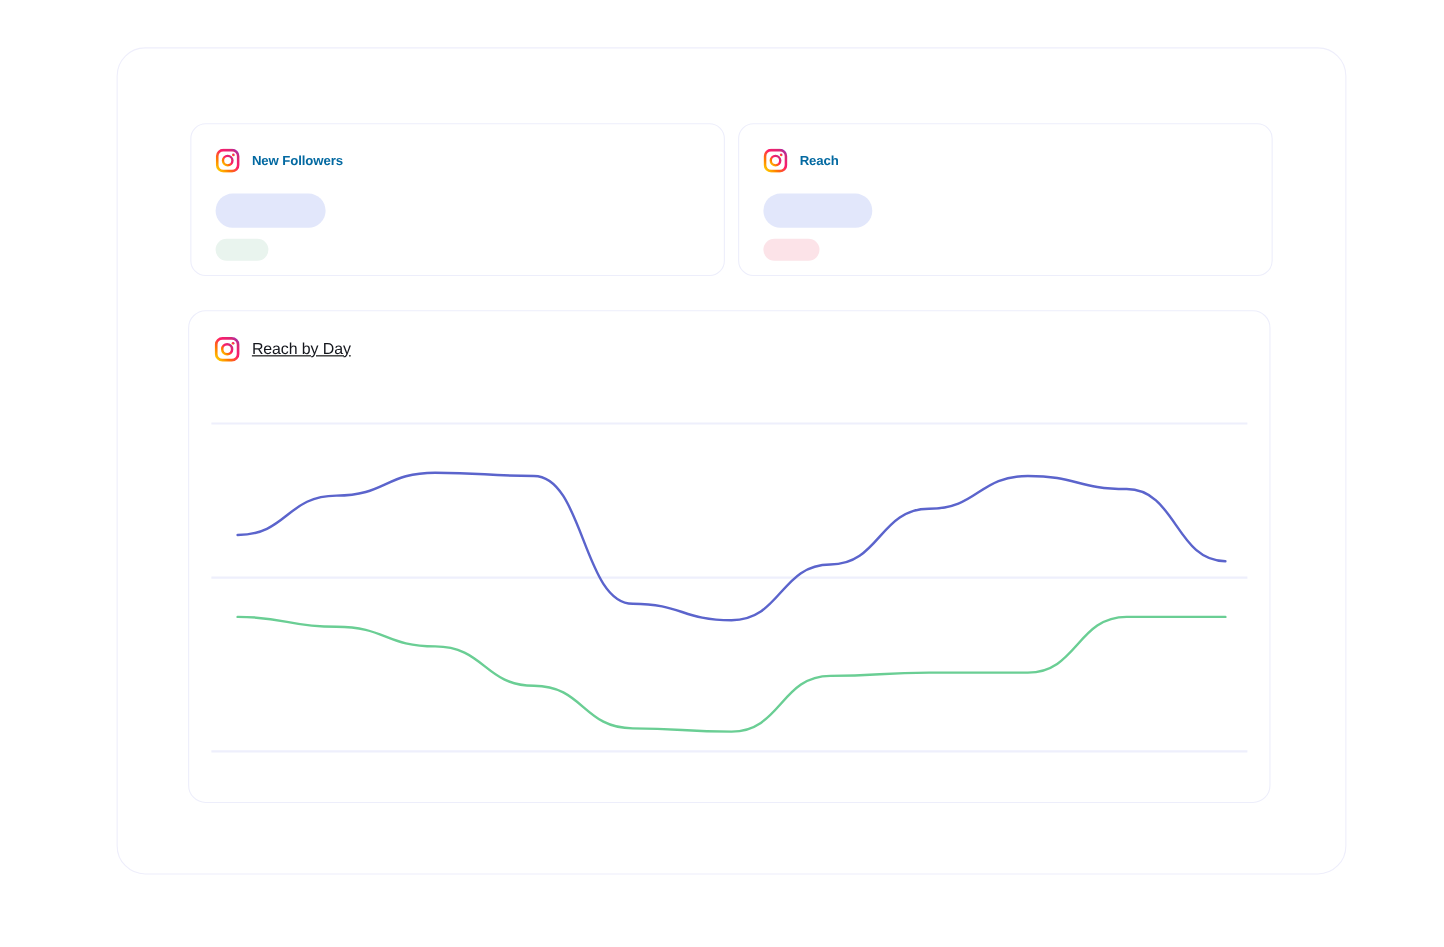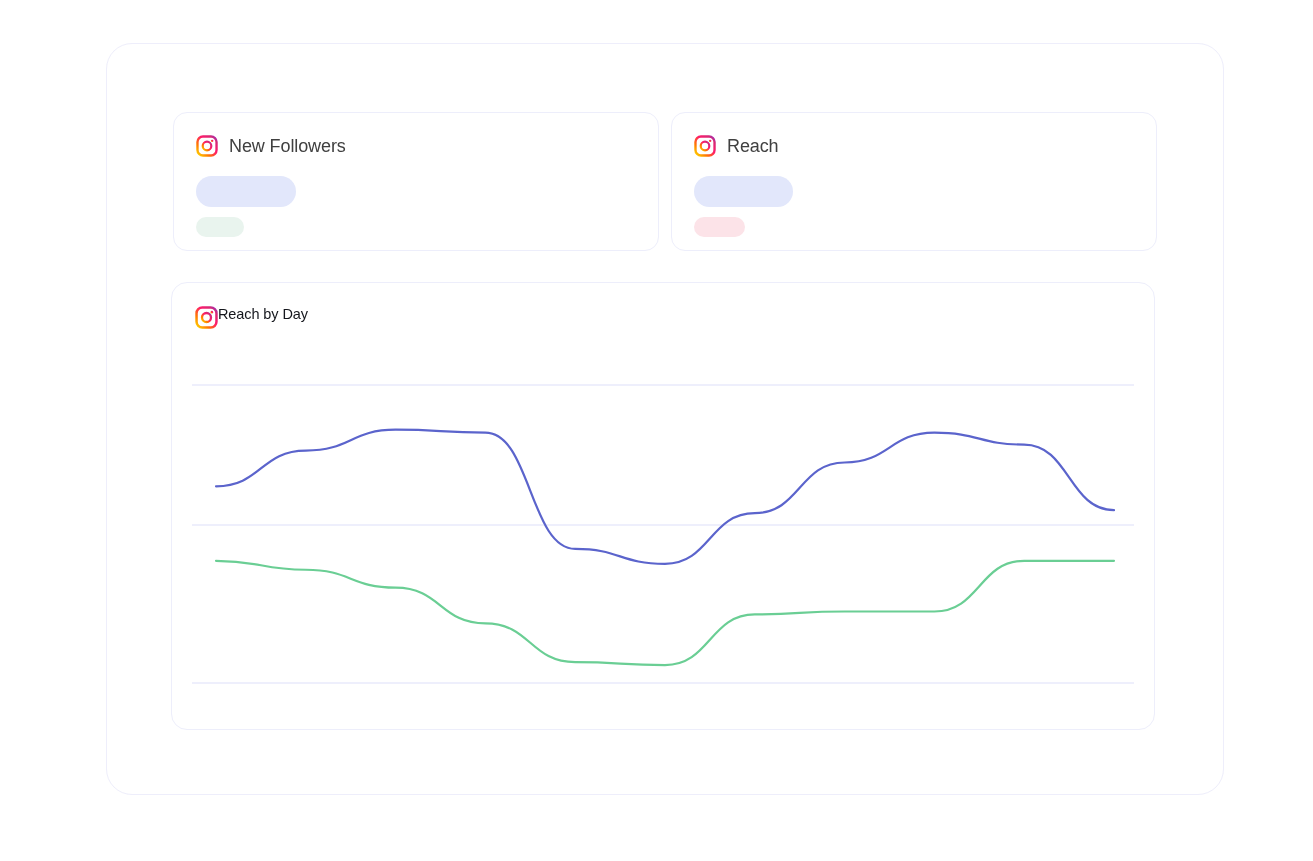--- a/index.html
+++ b/index.html
@@ -45,23 +45,23 @@
     box-sizing: border-box;
     padding: 22px 22px 0 22px;
     position: relative;
   }
   .kpi-head {
     display: flex;
     align-items: center;
     gap: 11px;
   }
   .kpi-title {
-    font-size: 18px;
-    color: #404040;
-    font-weight: 400;
+    font-size: 12px;
+    color: #0369a1;
+    font-weight: 700;
     letter-spacing: -0.1px;
     white-space: nowrap;
   }
 
   
   .ig-icon {
     width: 22px;
     height: 22px;
     flex: 0 0 22px;
     display: block;
@@ -99,21 +99,24 @@
     top: 238px;
     width: 984px;
     height: 448px;
     background: #ffffff;
     border: 1.6px solid #edeefb;
     border-radius: 16px;
     box-sizing: border-box;
   }
   .chart-head {
     display: flex;
+    align-items: center;
+    gap: 11px;
     padding: 23px 0 0 23px;
+    text-decoration: underline;
   }
   .chart-title {
     font-size: 14.5px;
     color: #14161c;
     font-weight: 500;
     letter-spacing: -0.1px;
   }
   .chart-plot {
     position: absolute;
     left: 20px;

